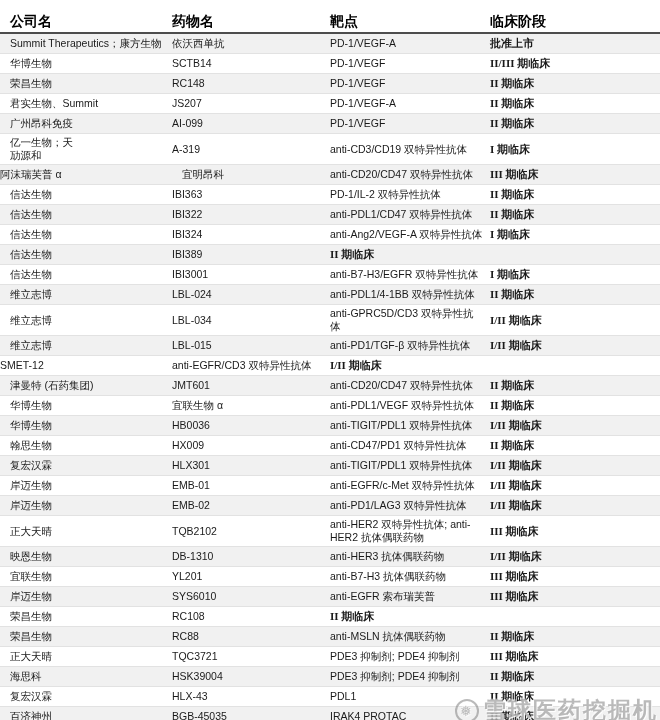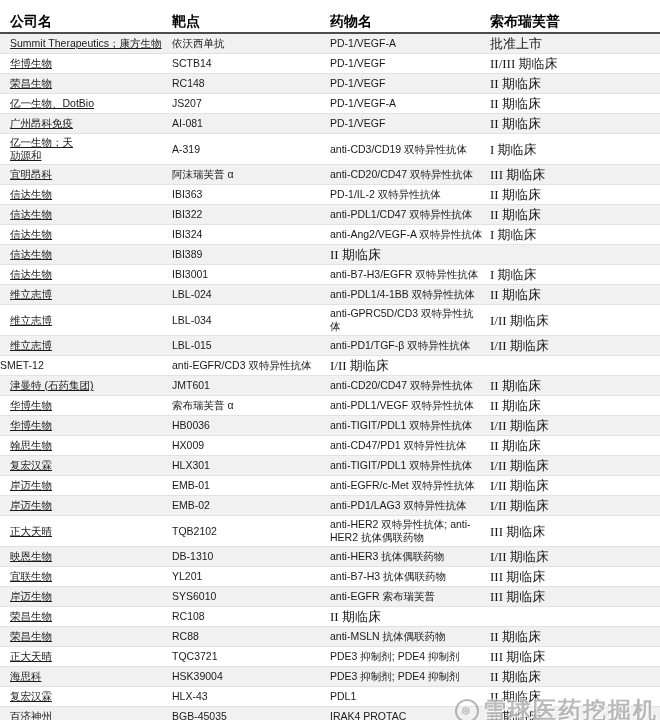--- a/index.html
+++ b/index.html
@@ -20,22 +20,22 @@
   .row {
     display:grid; grid-template-columns:172px 158px 160px 170px;
     align-items:center; min-height:20px;
     border-bottom:1px solid #e2e2e2;
     font-size:10.5px; line-height:13px; color:#1a1a1a;
     padding:2px 0;
   }
   .row:nth-child(odd) { background:#f1f1f1; }
   .row:nth-child(even) { background:#ffffff; }
   .cell { padding-right:6px; }
-  .cell.company { padding-left:10px; white-space:pre-line;text-decoration:underline; }
-  .cell.phase { font-family:"Liberation Serif","DejaVu Serif",serif; font-size:13px; }
+  .cell.company { padding-left:10px; white-space:pre-line; }
+  .cell.phase { font-family:"Liberation Serif","DejaVu Serif",serif; font-size:11px;font-weight:bold; }
   .watermark {
     position:absolute; right:2px; bottom:6px;
     display:flex; align-items:center; gap:4px;
     color:rgba(130,130,130,0.55);
     font-weight:bold; font-size:23px; letter-spacing:2px;
     text-shadow:1px 1px 0 rgba(255,255,255,0.9), -1px -1px 0 rgba(255,255,255,0.6);
     pointer-events:none; white-space:nowrap;
   }
   .wm-logo {
     display:inline-flex; align-items:center; justify-content:center;
@@ -44,23 +44,23 @@
   }
 </style>
 </head>
 <body>
 
 <div class="page">
 
   <div class="tbl">
     <div class="hdr-row">
       <div class="cell">公司名</div>
+      <div class="cell">药物名</div>
       <div class="cell">靶点</div>
-      <div class="cell">药物名</div>
-      <div class="cell">索布瑞芙普</div>
+      <div class="cell">临床阶段</div>
     </div>
     <div id="rows">
   <div class="row">
     <div class="cell company">Summit Therapeutics；康方生物</div>
     <div class="cell drug">依沃西单抗</div>
     <div class="cell target">PD-1/VEGF-A</div>
     <div class="cell phase">批准上市</div>
   </div>
 
   <div class="row">
@@ -71,44 +71,44 @@
   </div>
 
   <div class="row">
     <div class="cell company">荣昌生物</div>
     <div class="cell drug">RC148</div>
     <div class="cell target">PD-1/VEGF</div>
     <div class="cell phase">II 期临床</div>
   </div>
 
   <div class="row">
-    <div class="cell company">亿一生物、DotBio</div>
+    <div class="cell company">君实生物、Summit</div>
     <div class="cell drug">JS207</div>
     <div class="cell target">PD-1/VEGF-A</div>
     <div class="cell phase">II 期临床</div>
   </div>
 
   <div class="row">
     <div class="cell company">广州昂科免疫</div>
-    <div class="cell drug">AI-081</div>
+    <div class="cell drug">AI-099</div>
     <div class="cell target">PD-1/VEGF</div>
     <div class="cell phase">II 期临床</div>
   </div>
 
   <div class="row">
     <div class="cell company">亿一生物；天
 劢源和</div>
     <div class="cell drug">A-319</div>
     <div class="cell target">anti-CD3/CD19 双特异性抗体</div>
     <div class="cell phase">I 期临床</div>
   </div>
 
   <div class="row">
+    <div class="cell drug">阿沫瑞芙普 α</div>
     <div class="cell company">宜明昂科</div>
-    <div class="cell drug">阿沫瑞芙普 α</div>
     <div class="cell target">anti-CD20/CD47 双特异性抗体</div>
     <div class="cell phase">III 期临床</div>
   </div>
 
   <div class="row">
     <div class="cell company">信达生物</div>
     <div class="cell drug">IBI363</div>
     <div class="cell target">PD-1/IL-2 双特异性抗体</div>
     <div class="cell phase">II 期临床</div>
   </div>
@@ -169,21 +169,21 @@
 
   <div class="row">
     <div class="cell company">津曼特 (石药集团)</div>
     <div class="cell drug">JMT601</div>
     <div class="cell target">anti-CD20/CD47 双特异性抗体</div>
     <div class="cell phase">II 期临床</div>
   </div>
 
   <div class="row">
     <div class="cell company">华博生物</div>
-    <div class="cell drug">索布瑞芙普 α</div>
+    <div class="cell drug">宜联生物 α</div>
     <div class="cell target">anti-PDL1/VEGF 双特异性抗体</div>
     <div class="cell phase">II 期临床</div>
   </div>
 
   <div class="row">
     <div class="cell company">华博生物</div>
     <div class="cell drug">HB0036</div>
     <div class="cell target">anti-TIGIT/PDL1 双特异性抗体</div>
     <div class="cell phase">I/II 期临床</div>
   </div>

